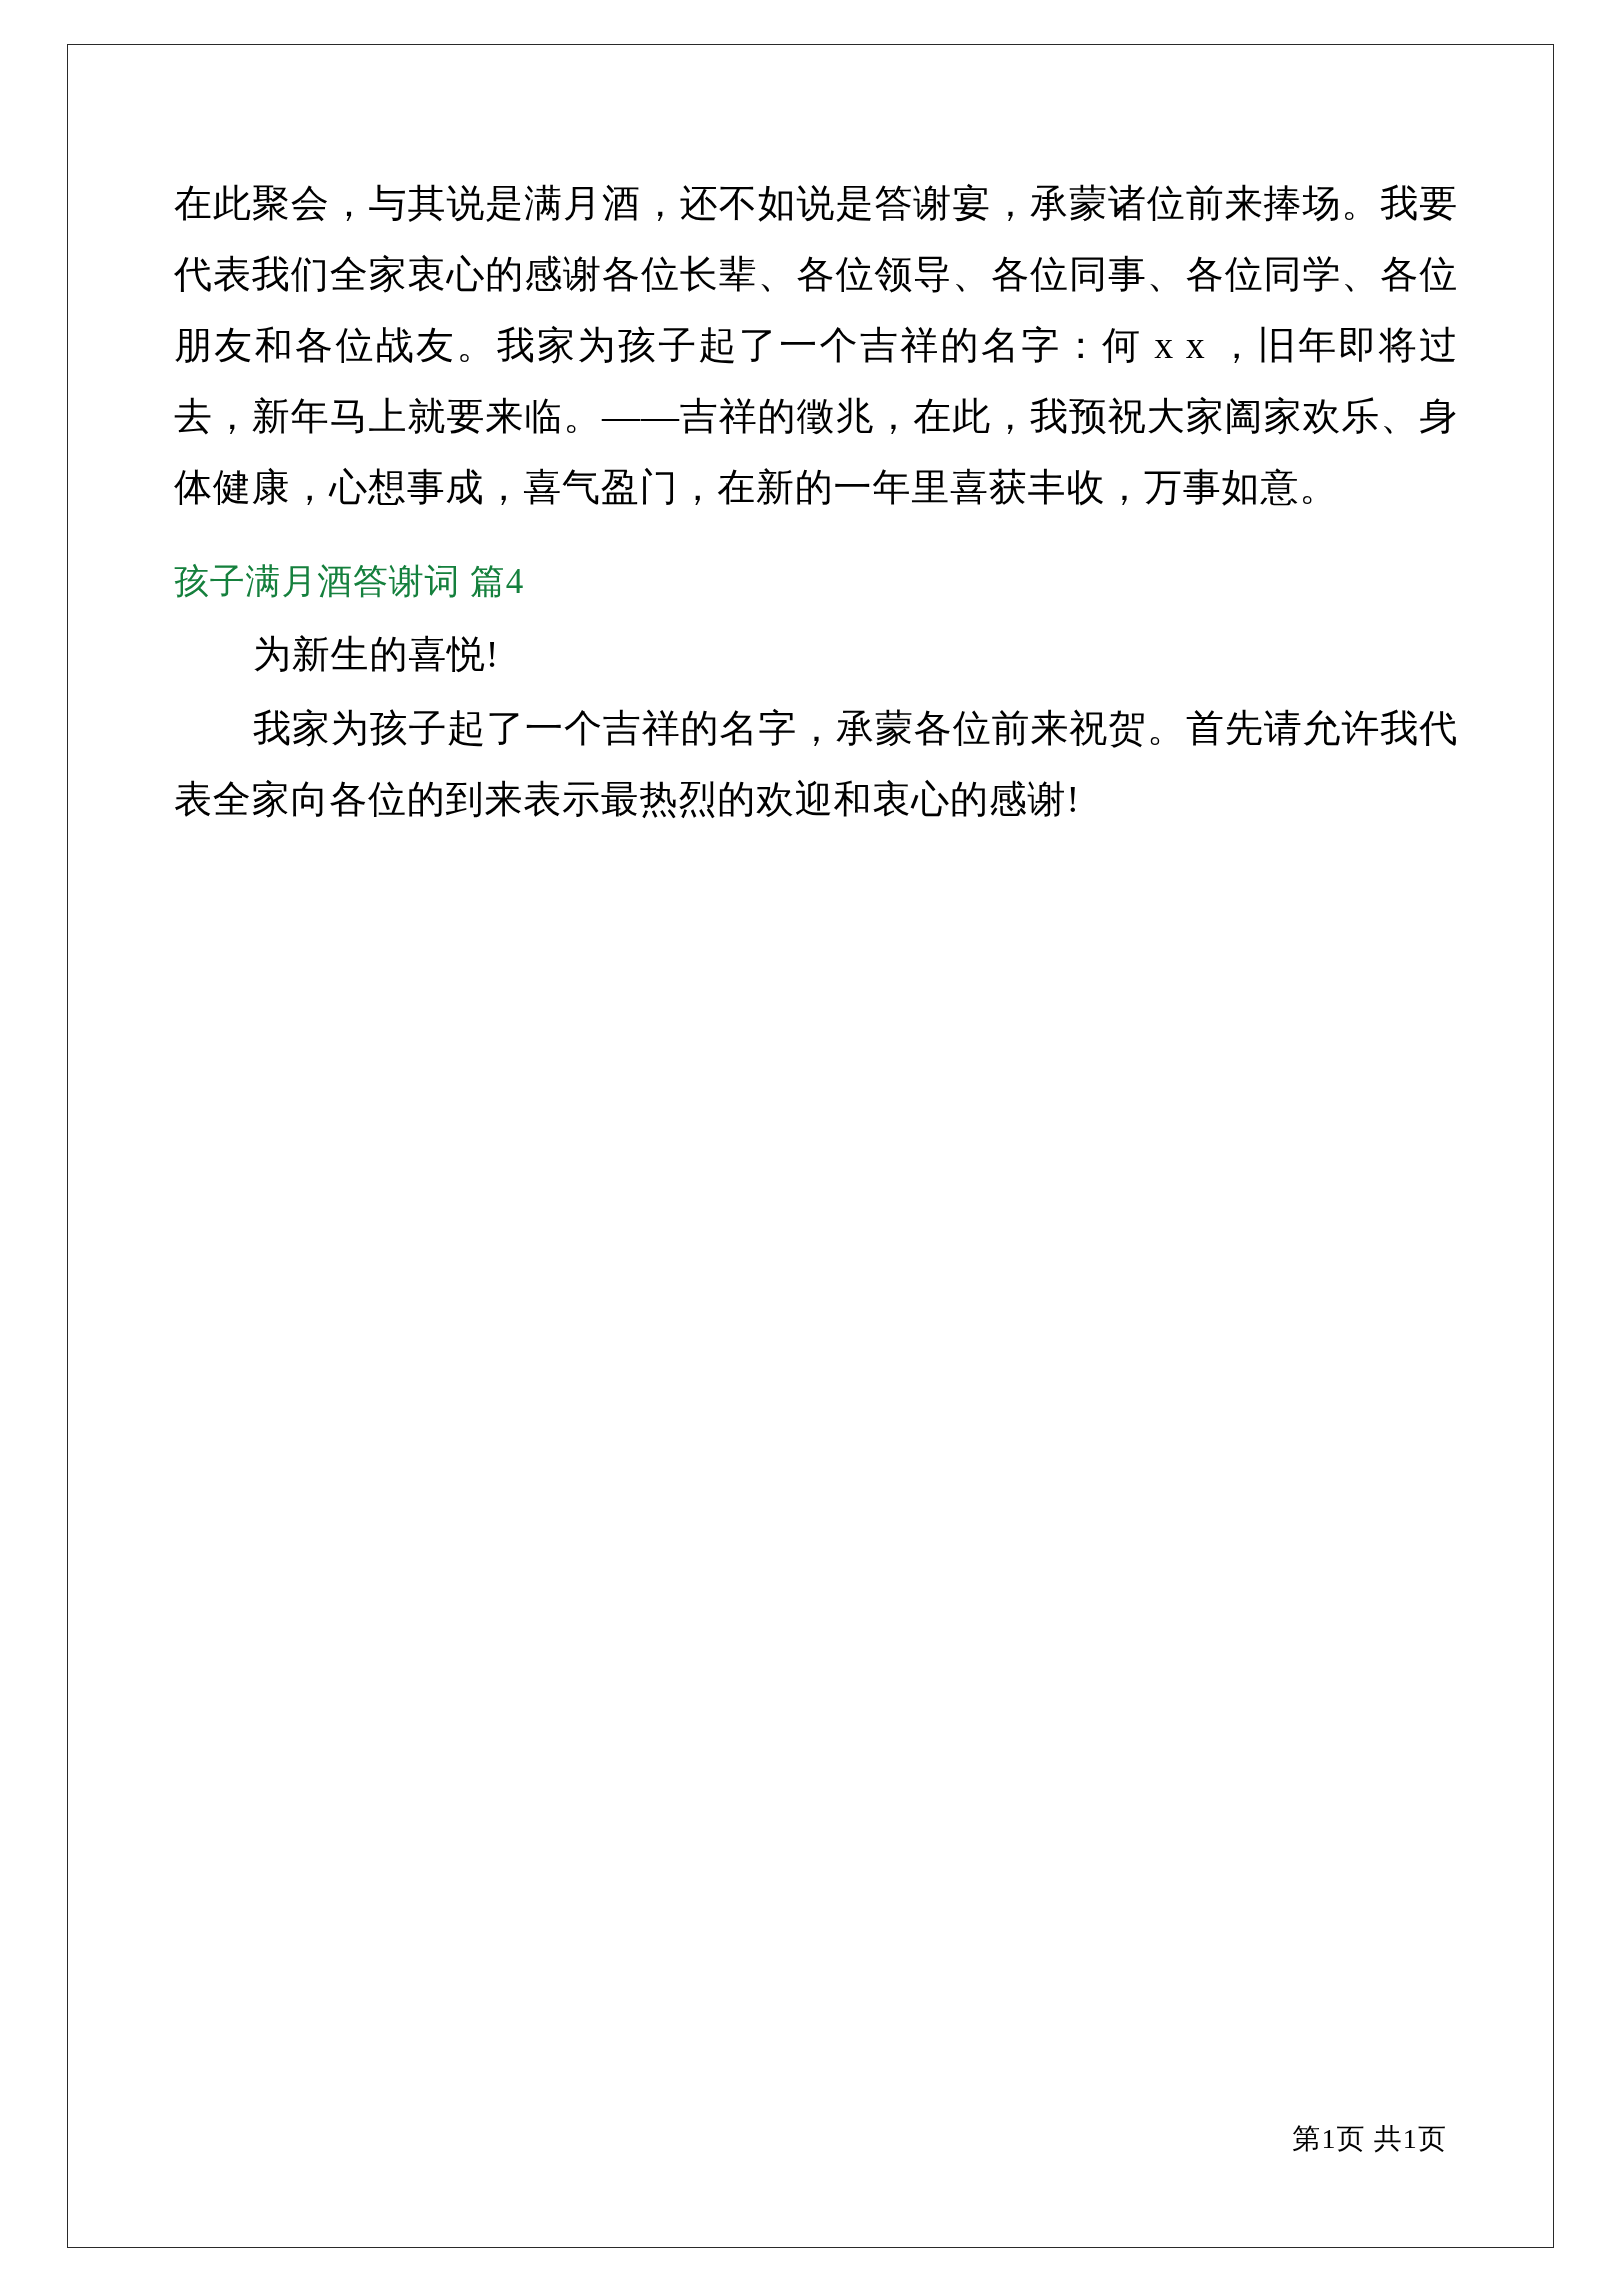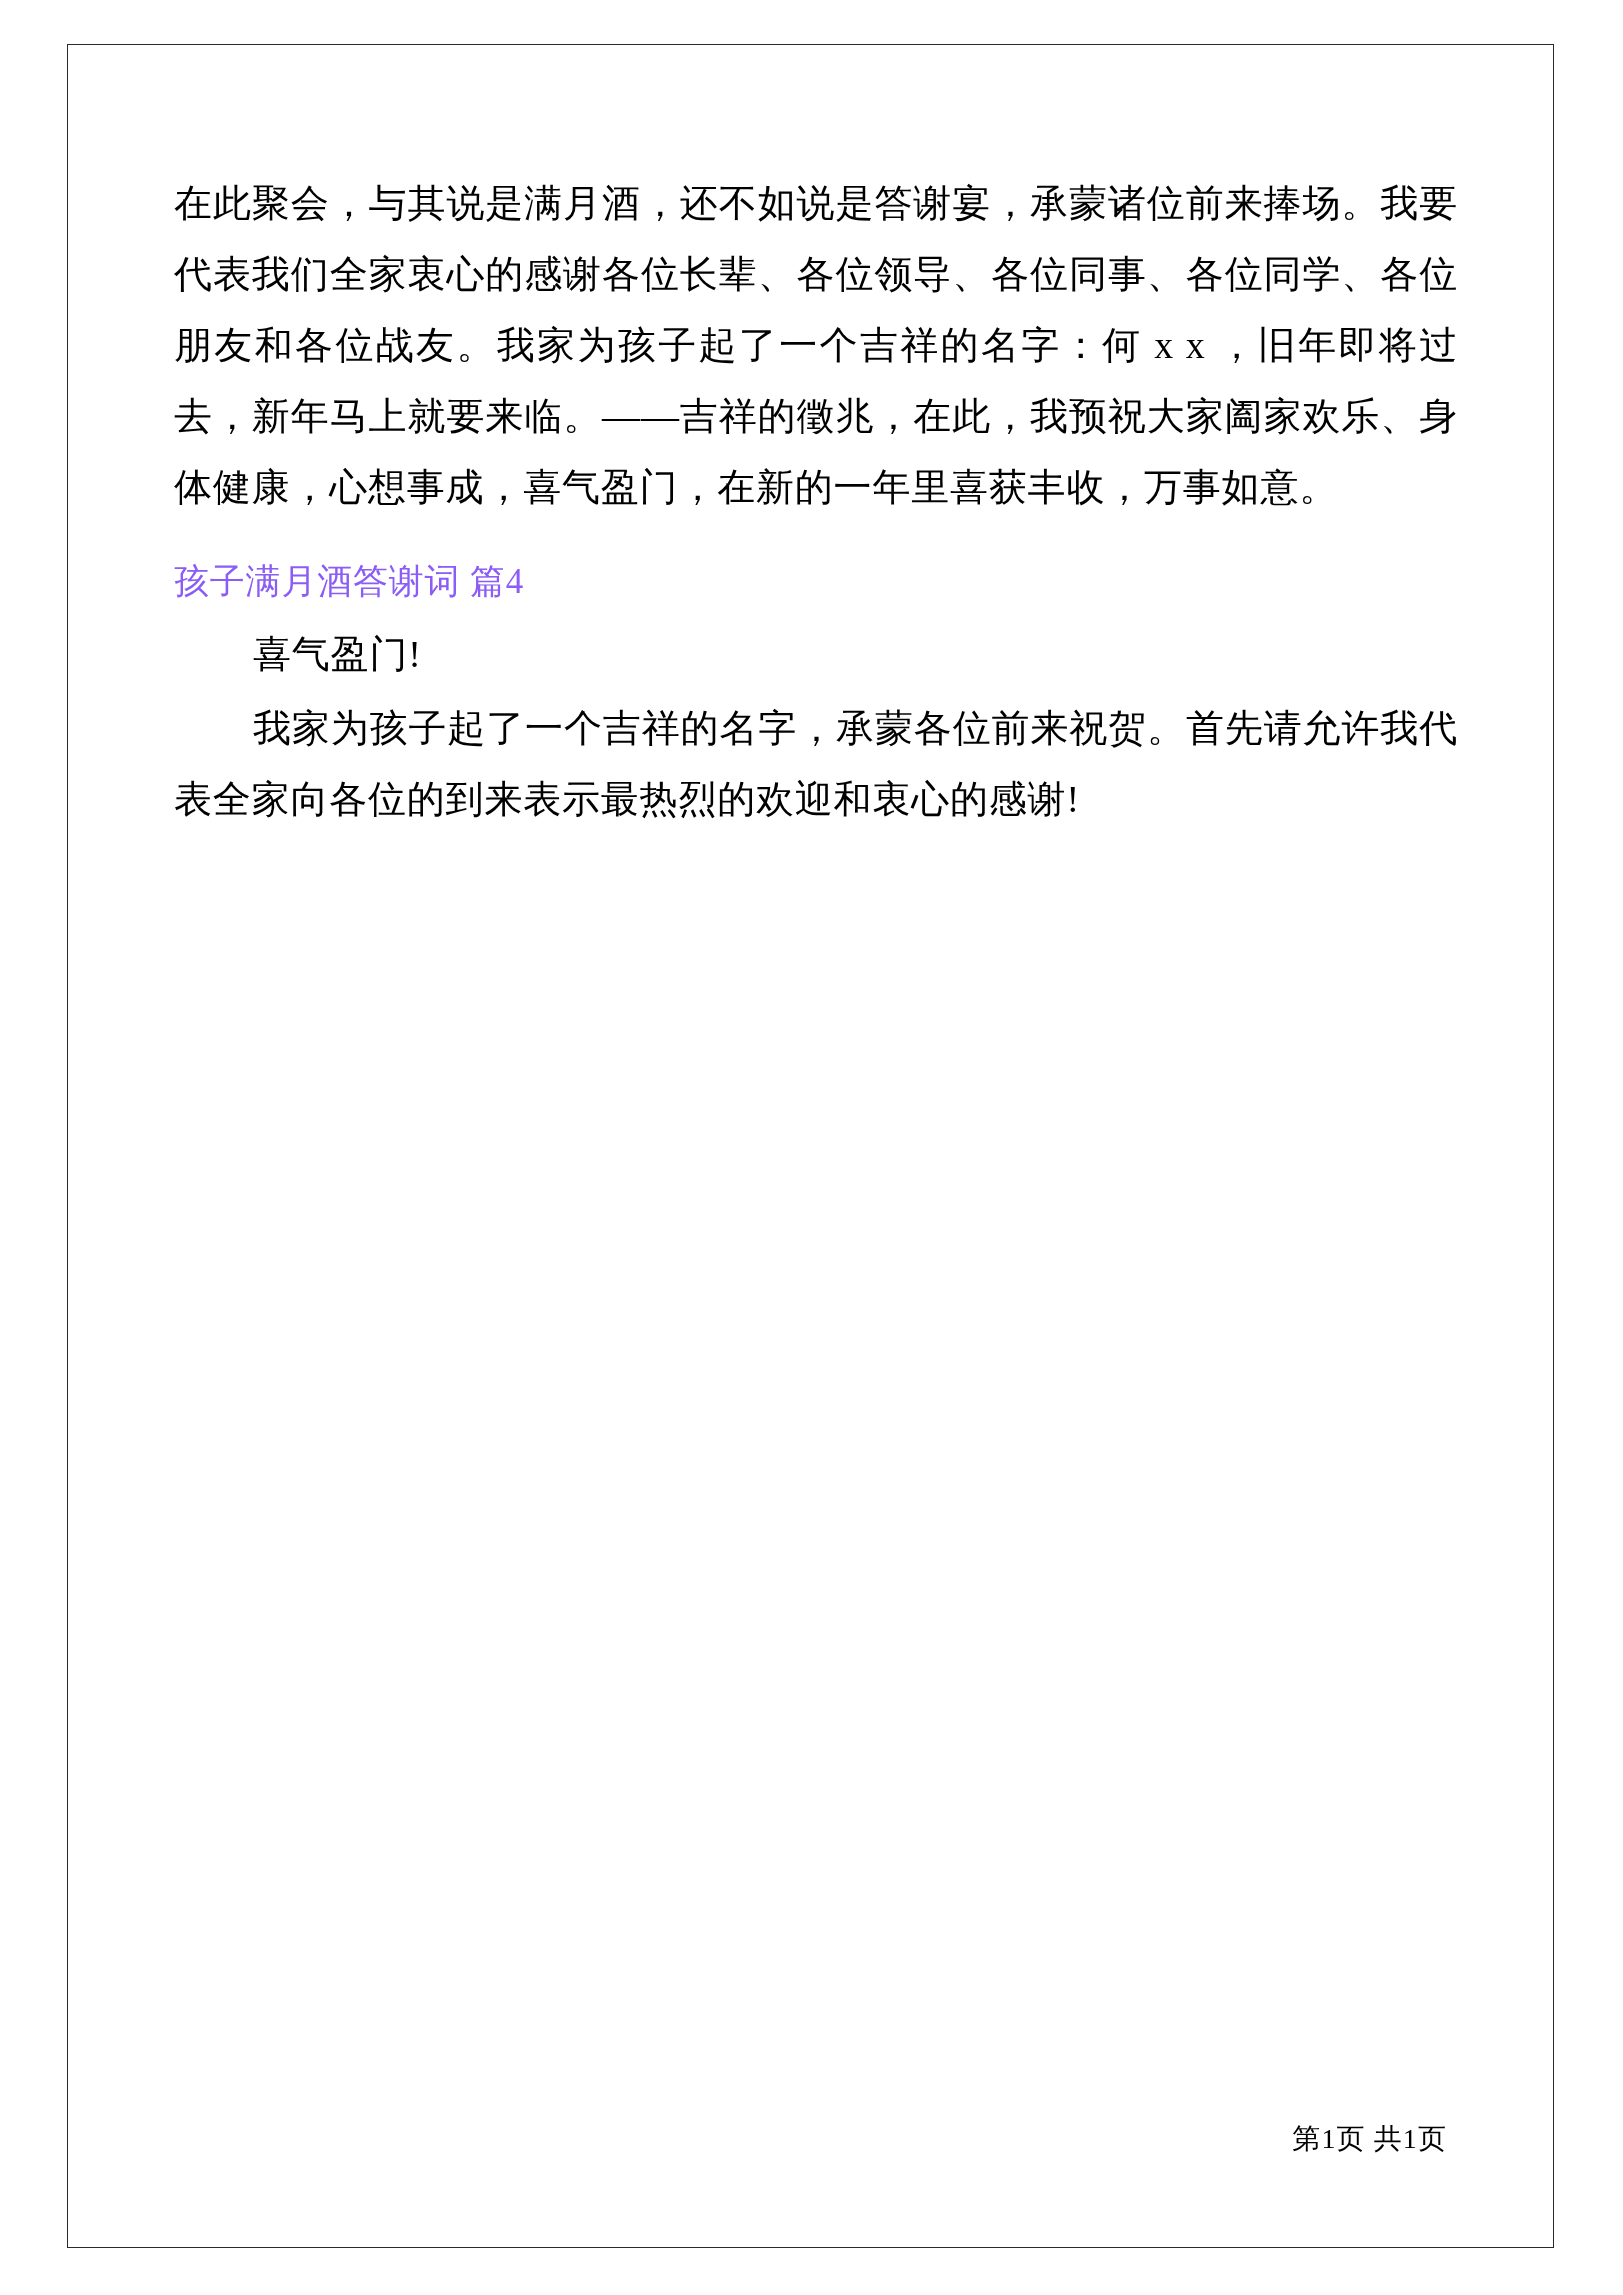--- a/index.html
+++ b/index.html
@@ -41,21 +41,21 @@
     margin: 0 0 3.4px 0;
     letter-spacing: 0.8px;
     white-space: pre-wrap;
   }
   .para.indent {
     text-indent: 79px;
   }
   .heading {
     font-size: 35px;
     line-height: 68px;
-    color: #8b5cf6;
+    color: #15803d;
     margin: 12.3px 0 3.4px 0;
     letter-spacing: 0.8px;
   }
   .spacer-sm { height: 9px; }
   .footer {
     position: absolute;
     left: 0;
     right: 0;
     top: 2120px;
     text-align: right;
@@ -67,19 +67,19 @@
 </head>
 <body>
 
 <div class="page">
   <div class="page-border"></div>
 
   <div class="content">
     <p class="para">在此聚会，与其说是满月酒，还不如说是答谢宴，承蒙诸位前来捧场。我要代表我们全家衷心的感谢各位长辈、各位领导、各位同事、各位同学、各位朋友和各位战友。我家为孩子起了一个吉祥的名字：何 x x ，旧年即将过去，新年马上就要来临。——吉祥的徵兆，在此，我预祝大家阖家欢乐、身体健康，心想事成，喜气盈门，在新的一年里喜获丰收，万事如意。</p>
     <div class="spacer-sm"></div>
     <p class="heading">孩子满月酒答谢词   篇4</p>
-    <p class="para indent">喜气盈门!</p>
+    <p class="para indent">为新生的喜悦!</p>
     <p class="para indent">我家为孩子起了一个吉祥的名字，承蒙各位前来祝贺。首先请允许我代表全家向各位的到来表示最热烈的欢迎和衷心的感谢!</p>
   </div>
 
   <div class="footer">第1页  共1页</div>
 </div>
 
 
 </body></html>

